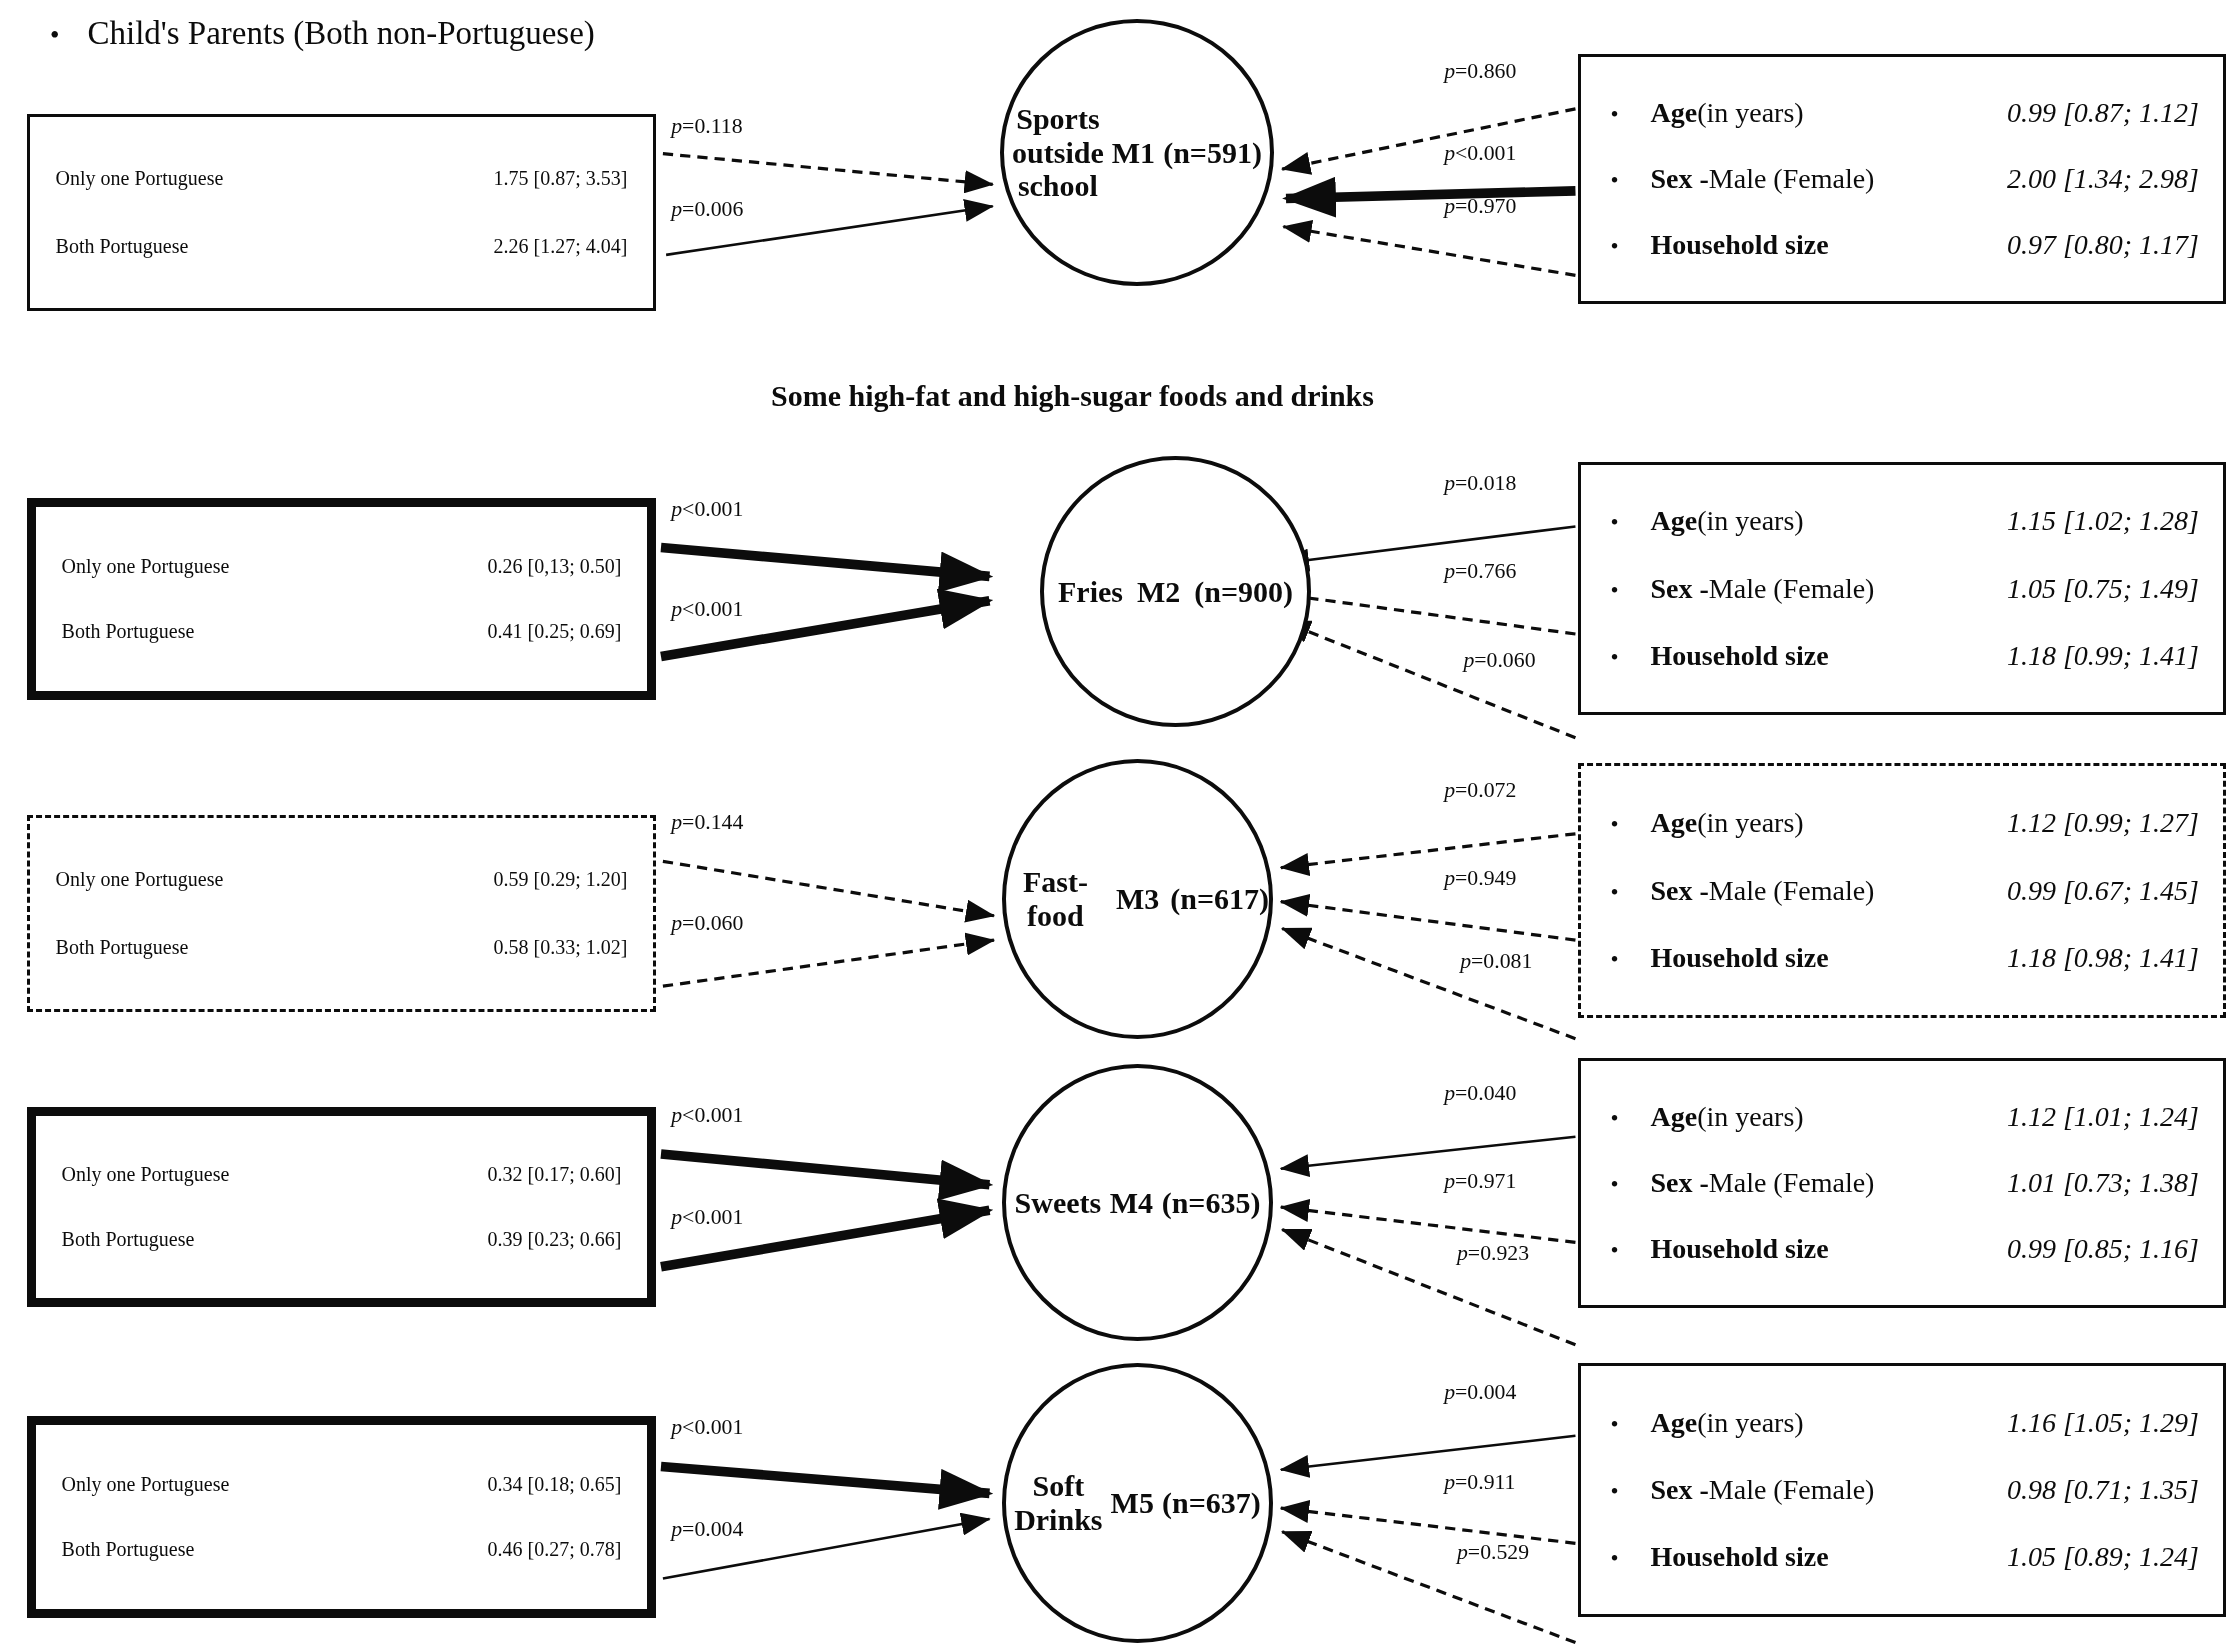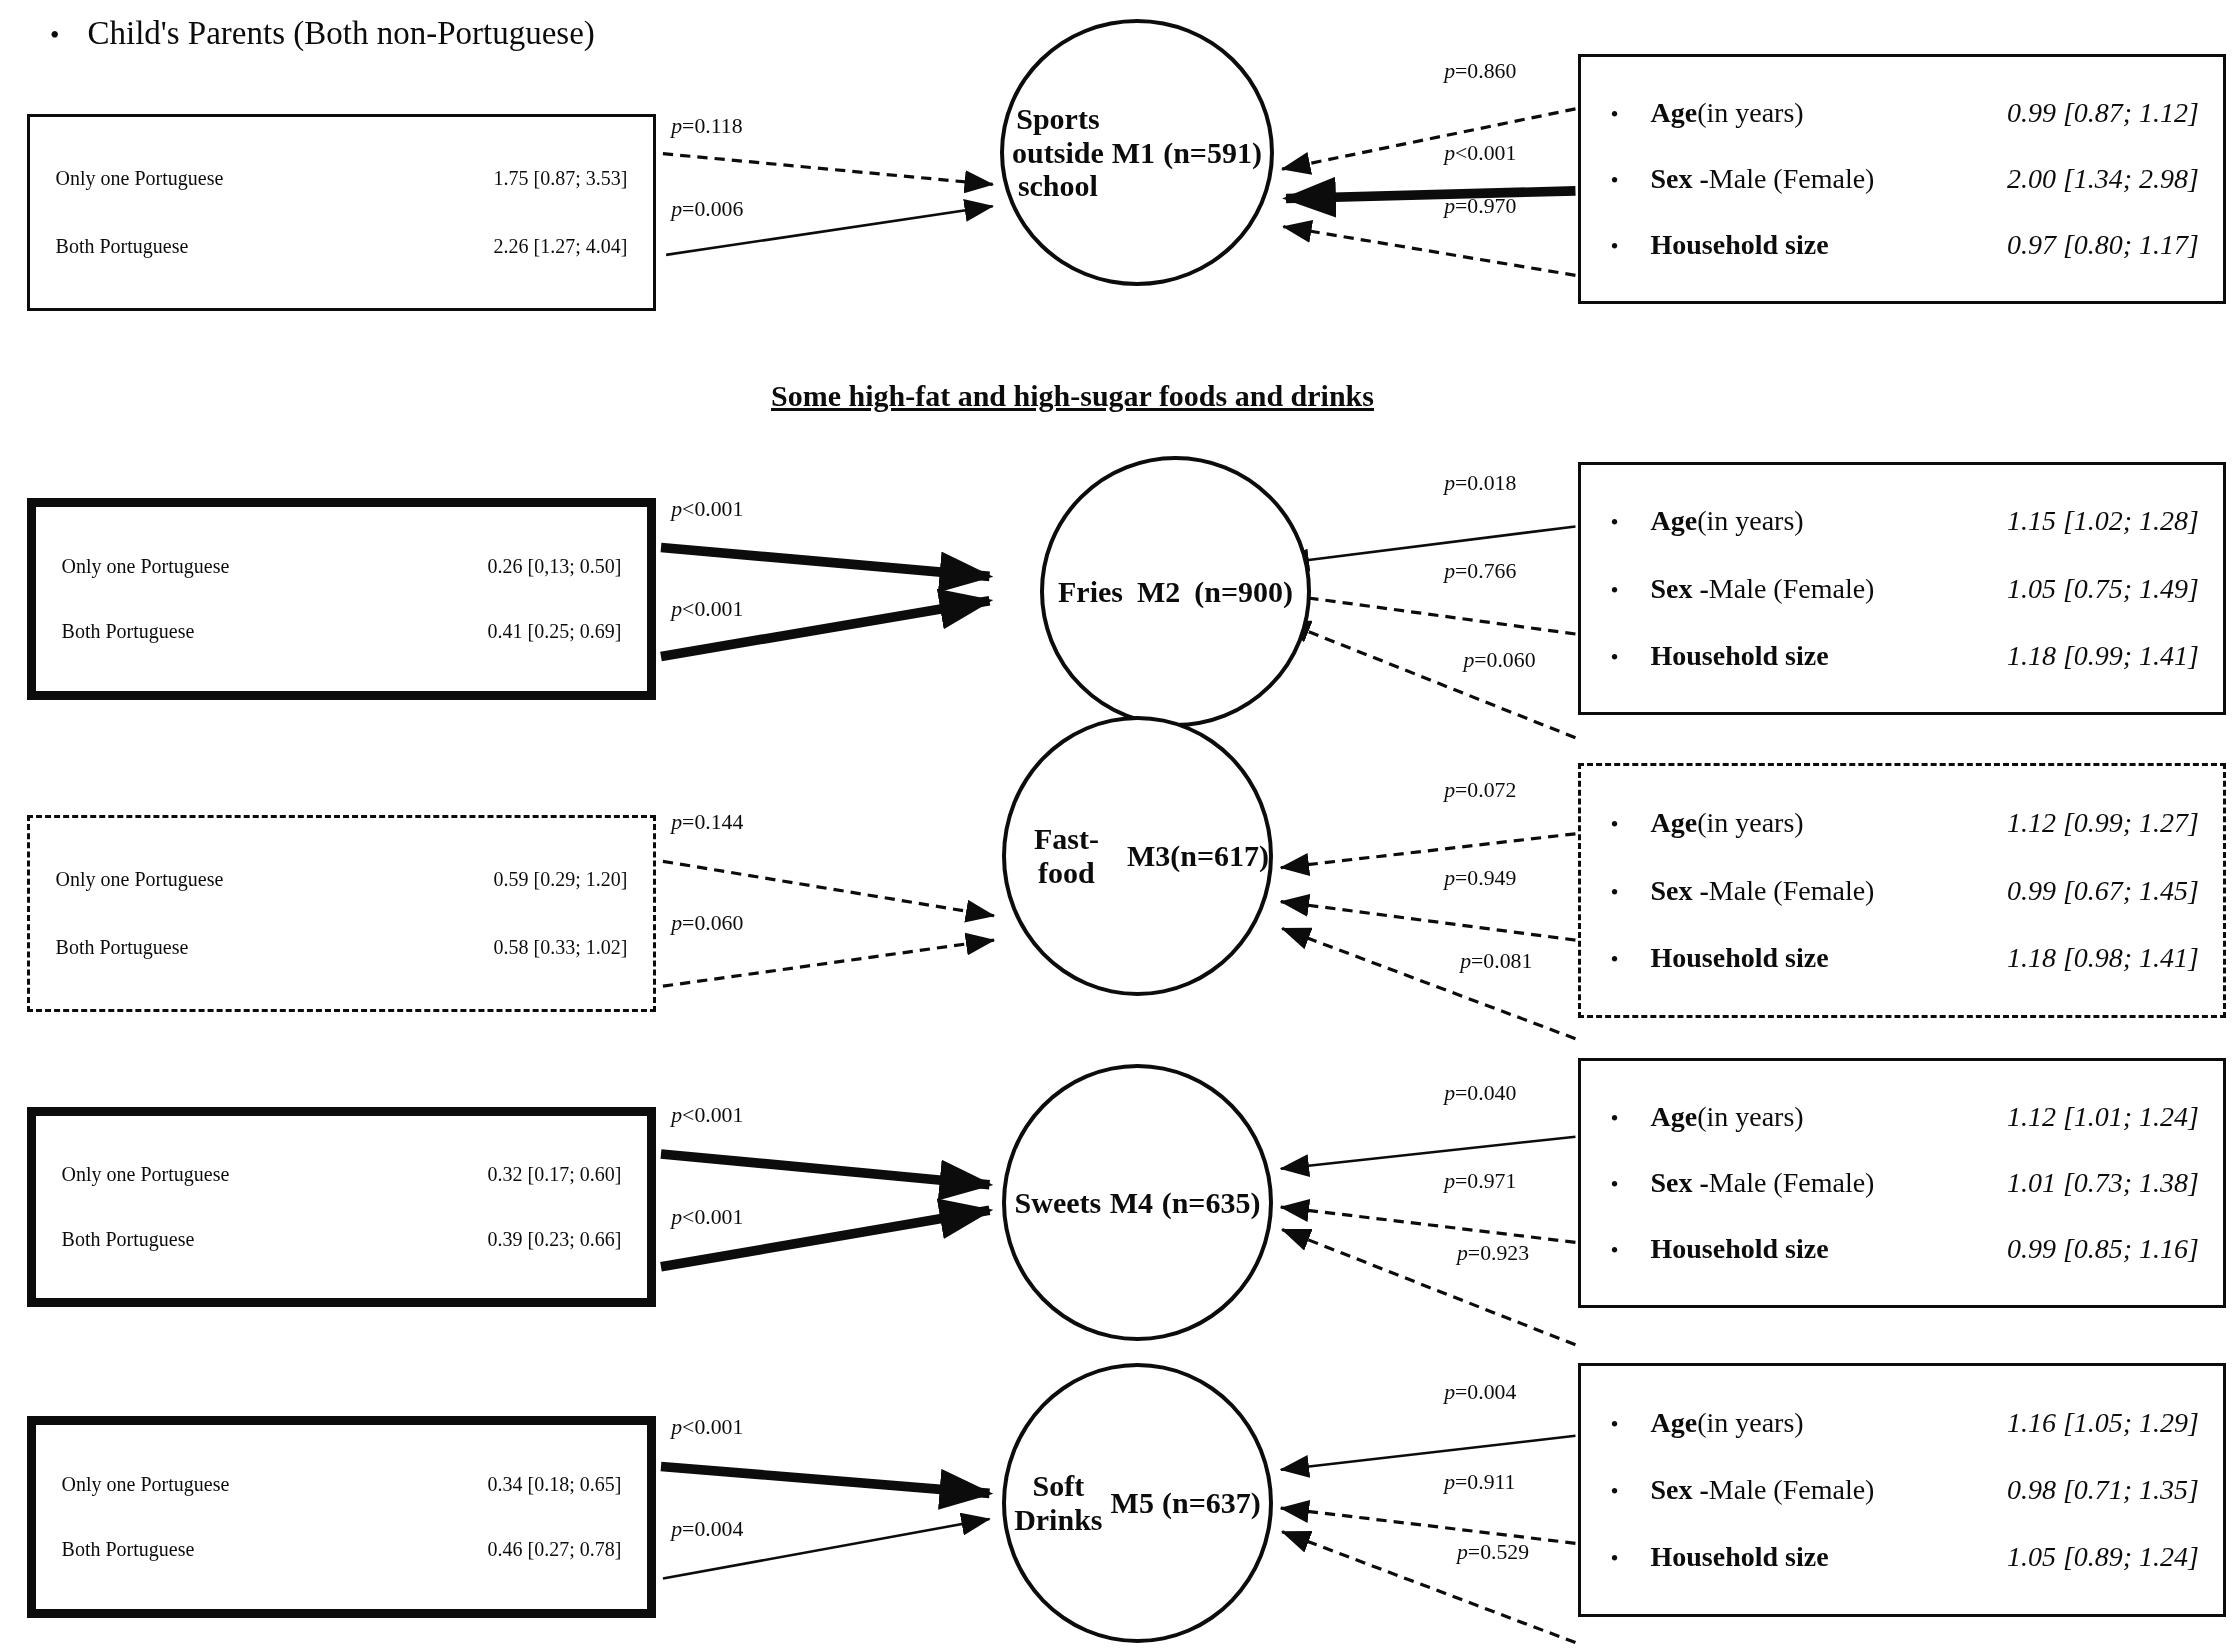--- a/index.html
+++ b/index.html
@@ -7,21 +7,21 @@
     width:2239px;height:1649px;position:relative;overflow:hidden;
     background:#ffffff;color:#0c0c0c;
     font-family:"Liberation Serif","DejaVu Serif",serif;
   }
   
   .hdr{position:absolute;left:50px;top:15.4px;font-size:33px;display:flex;align-items:baseline;z-index:2;}
   .hdr .blt{font-size:27px;margin-right:28px;}
   .hdr .b{font-weight:normal;}
   
   .sec-title{position:absolute;left:0;top:379px;width:2145px;text-align:center;
-    font-weight:bold;font-size:30px;z-index:2;text-decoration:underline;}
+    font-weight:bold;font-size:30px;z-index:2;}
   
   .box{position:absolute;background:#fff;box-sizing:border-box;display:flex;
     flex-direction:column;justify-content:space-evenly;z-index:2;}
   .left-box{left:27px;width:629px;border:3.2px solid #0c0c0c;padding:5.1px 25.6px;}
   .right-box{left:1578px;width:648px;border:3.8px solid #0c0c0c;padding:5.1px 24px 5.1px 29.5px;}
   .b-thick{border-width:9px;}
   .b-dash{border-style:dashed;border-width:3.8px;}
   .lb1{top:114px;height:197px;}
   .lb2{top:498px;height:202px;}
   .lb3{top:815px;height:197px;}
@@ -36,21 +36,21 @@
   .rrow{display:flex;align-items:baseline;font-size:28px;white-space:nowrap;}
   .rrow .blt{width:40px;font-size:23px;}
   .rrow .val{margin-left:auto;font-style:italic;}
   .bold{font-weight:bold;}
   
   .circle{position:absolute;background:#fff;border:4.5px solid #0c0c0c;border-radius:50%;
     display:flex;flex-direction:row;justify-content:space-evenly;align-items:center;
     text-align:center;z-index:2;font-weight:bold;font-size:30px;line-height:1.12;}
   .c1{left:1000px;top:19px;width:266px;height:259px;}
   .c2{left:1040px;top:456px;width:263px;height:263px;}
-  .c3{left:1002px;top:716px;width:263px;height:272px;}
+  .c3{left:1002px;top:759px;width:263px;height:272px;gap:11px;}
   .c4{left:1002px;top:1064px;width:263px;height:269px;}
   .c5{left:1002px;top:1363px;width:263px;height:272px;}
   
   #arrows{position:absolute;left:0;top:0;z-index:1;}
   .ln-thin{stroke:#0c0c0c;stroke-width:4;}
   .ln-thick{stroke:#0c0c0c;stroke-width:15;}
   .ln-dashed{stroke:#0c0c0c;stroke-width:5;stroke-dasharray:16 11;}
   .plabel{font-size:34px;font-family:"Liberation Serif","DejaVu Serif",serif;fill:#0c0c0c;}
 </style>
 </head>

